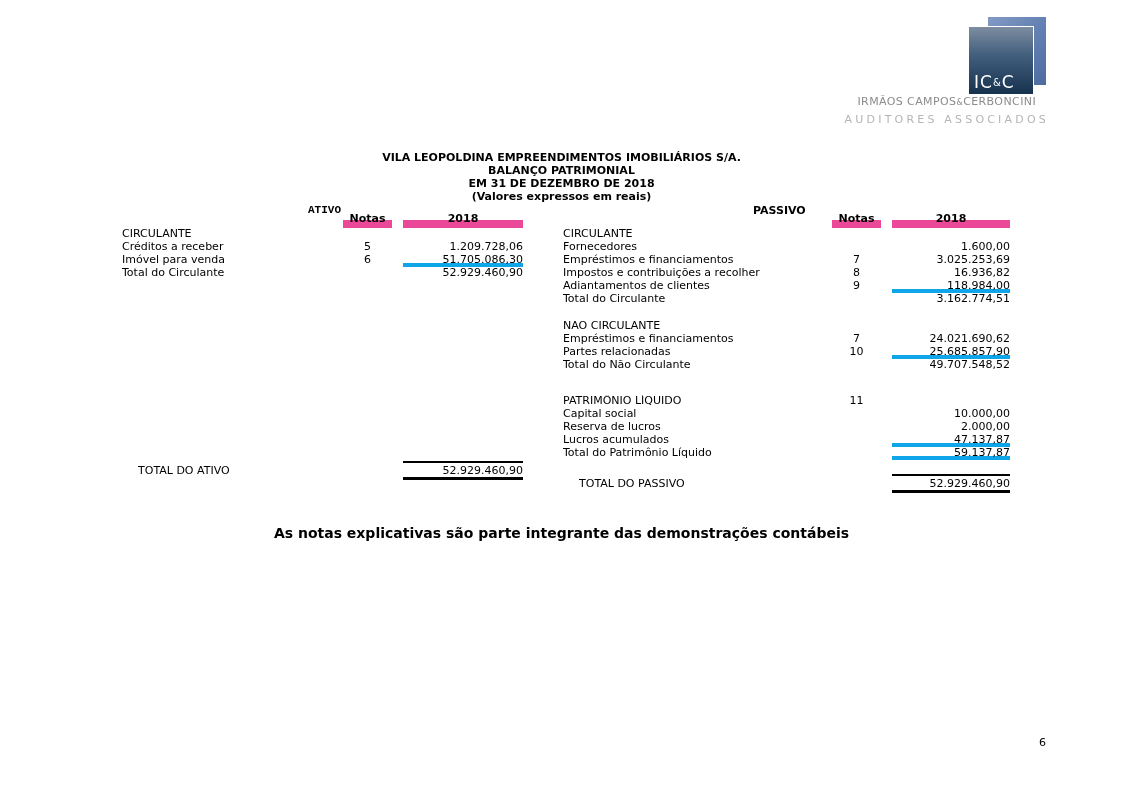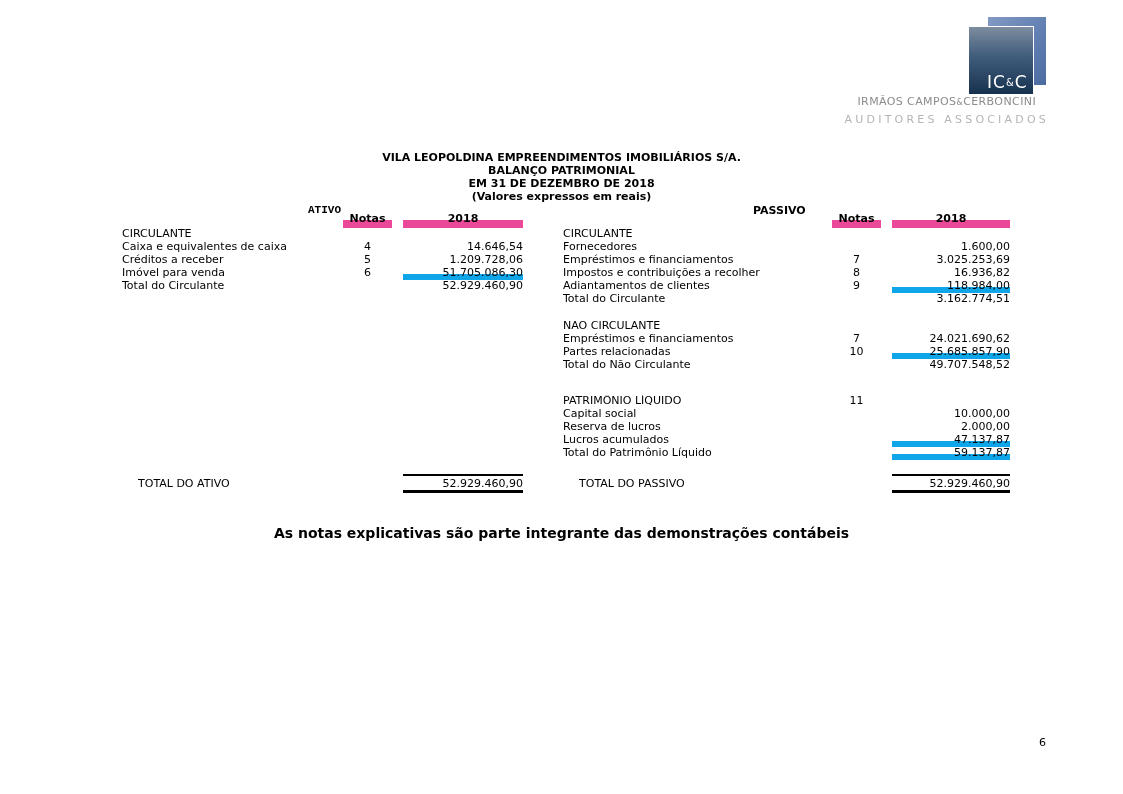--- a/index.html
+++ b/index.html
@@ -15,21 +15,21 @@
   .logo-back {
     position:absolute; left:22px; top:1px; width:58px; height:68px;
     background:linear-gradient(135deg,#8399c4 0%,#6583b4 45%,#4c6ba0 100%);
   }
   .logo-front {
     position:absolute; left:3px; top:11px; width:64px; height:67px;
     background:linear-gradient(180deg,#7e8da0 0%,#44607f 40%,#16324f 100%);
     box-shadow:0 0 0 1px #ffffff;
   }
   .logo-monogram {
-    position:absolute; left:18px; bottom:2px; color:#ffffff;
+    position:absolute; left:5px; bottom:2px; color:#ffffff;
     font-size:17px; letter-spacing:1px; line-height:19px; white-space:nowrap;text-align:center;
   }
   .logo-monogram .amp { font-size:10px; vertical-align:2px; }
   .firm { position:absolute; top:95px; right:74px; text-align:center; }
   .firm-name { color:#8c8c8c; font-size:11px; letter-spacing:0.4px; white-space:nowrap; line-height:13px; }
   .firm-name .amp2 { font-size:8px; }
   .firm-sub { color:#b5b5b5; font-size:11px; letter-spacing:3.2px; white-space:nowrap; margin-top:4px; }
 
   
   .title-block {
@@ -46,21 +46,21 @@
   .tbl { position:absolute; top:212px; }
   #tbl-ativo { left:122px; width:401px; }
   #tbl-passivo { left:563px; width:447px; }
 
   .row { display:flex; height:13px; line-height:12px; }
   .lbl { flex:1; white-space:nowrap; overflow:hidden; }
   .nota { width:49px; text-align:center; }
   .val { width:120px; margin-left:11px; text-align:right; white-space:nowrap; }
   #tbl-passivo .val { width:118px; }
   .b { font-weight:normal; }
-  .rb { border-bottom:6px solid #0ea5e9; }
+  .rb { border-bottom:4px solid #0ea5e9; }
 
   .hdr-row { height:16px; line-height:14px; }
   .hcell { text-align:center; font-weight:bold; border-bottom:8px solid #ec4899; }
 
   .sp-left  { height:181px; }
   .sp-a { height:14px; }
   .sp-b { height:23px; }
   .sp-c { height:14px; }
 
   .row.grand { height:19px;margin-left:16px; }
@@ -108,25 +108,20 @@
       <span class="lbl"></span>
       <span class="nota hcell">Notas</span>
       <span class="val hcell">2018</span>
     </div>
     <div class="row">
       <span class="lbl b">CIRCULANTE</span>
       <span class="nota"></span>
       <span class="val"></span>
     </div>
     <div class="row">
-      <span class="lbl">Caixa e equivalentes de caixa</span>
-      <span class="nota">4</span>
-      <span class="val">14.646,54</span>
-    </div>
-    <div class="row">
       <span class="lbl">Créditos a receber</span>
       <span class="nota">5</span>
       <span class="val">1.209.728,06</span>
     </div>
     <div class="row">
       <span class="lbl">Imóvel para venda</span>
       <span class="nota">6</span>
       <span class="val rb">51.705.086,30</span>
     </div>
     <div class="row">

